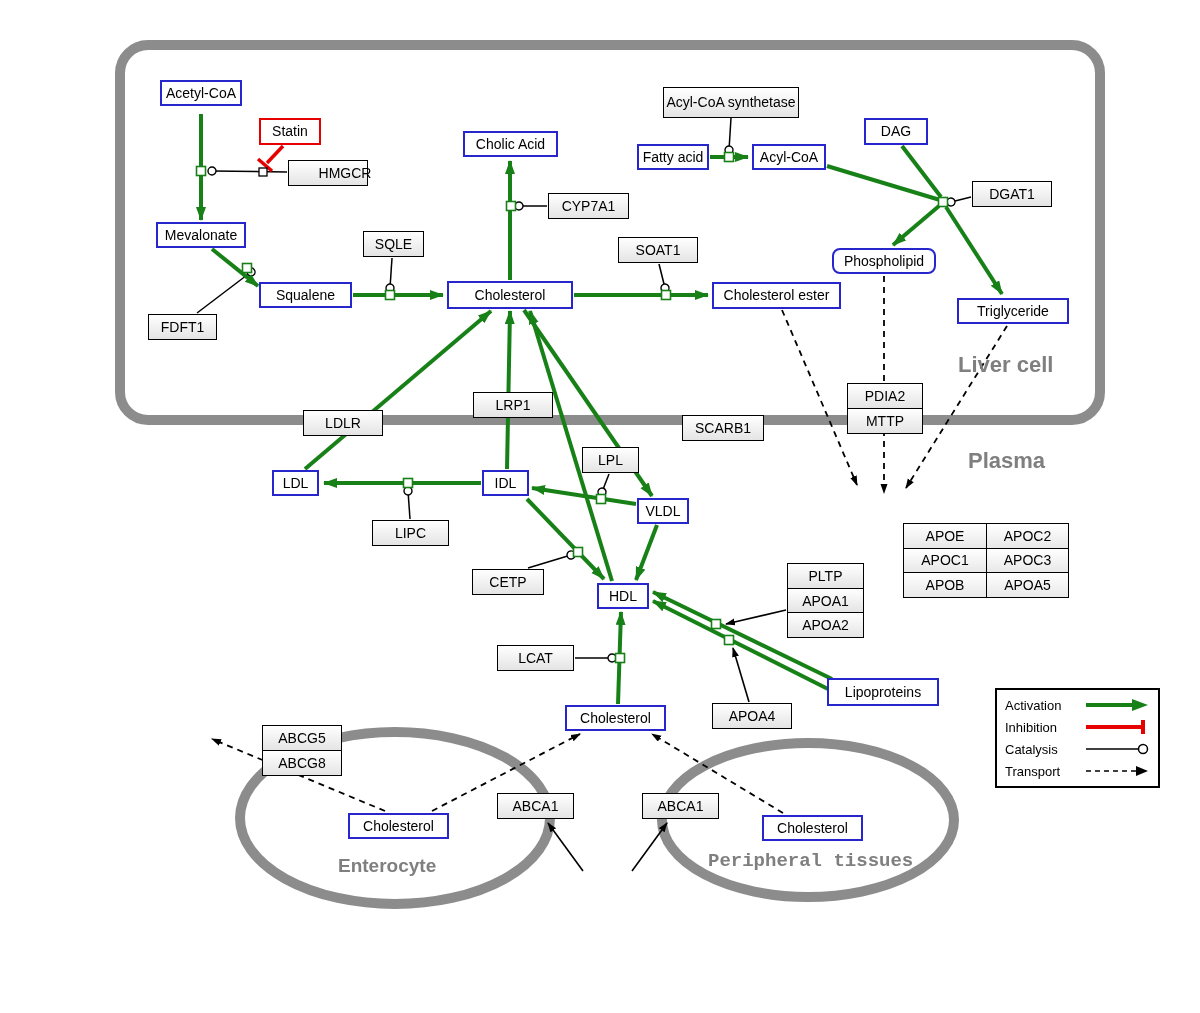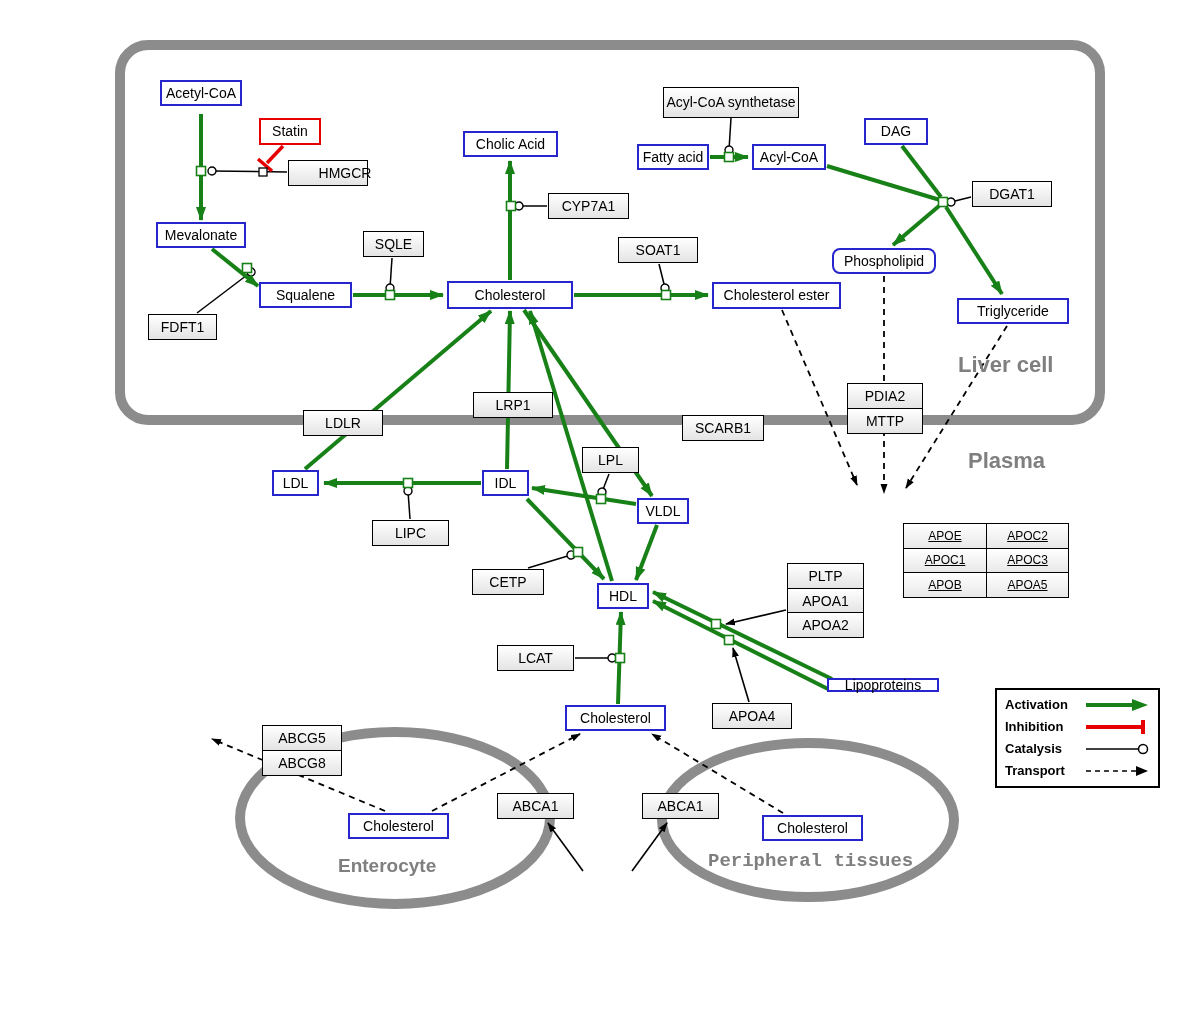--- a/index.html
+++ b/index.html
@@ -12,29 +12,29 @@
   .met{border:2px solid #2626cc;}
   .statin{border:2px solid #e60000;}
   .gene{border:1px solid #000;background:linear-gradient(180deg,#ffffff 0%,#e4e4e4 100%);}
   .stack{position:absolute;display:flex;flex-direction:column;border:1px solid #000;
          box-sizing:border-box;z-index:2;background:#fff;}
   .stack-row{flex:1;display:flex;align-items:center;justify-content:center;font-size:14px;
          border-top:1px solid #000;background:linear-gradient(180deg,#ffffff 0%,#e4e4e4 100%);}
   .stack-row:first-child{border-top:none;}
   .apo-table{position:absolute;display:grid;grid-template-columns:1fr 1fr;
          border:1px solid #000;box-sizing:border-box;z-index:2;background:#fff;}
-  .apo-cell{display:flex;align-items:center;justify-content:center;font-size:12px;
-         border-top:1px solid #000;background:linear-gradient(180deg,#ffffff 0%,#e8e8e8 100%);text-decoration:underline;}
+  .apo-cell{display:flex;align-items:center;justify-content:center;font-size:14px;
+         border-top:1px solid #000;background:linear-gradient(180deg,#ffffff 0%,#e8e8e8 100%);}
   .apo-cell:nth-child(-n+2){border-top:none;}
   .apo-cell:nth-child(2n){border-left:1px solid #000;}
   .comp-label{position:absolute;font-weight:bold;color:#7f7f7f;z-index:1;white-space:nowrap;}
   .legend{position:absolute;left:995px;top:688px;width:165px;height:100px;border:2px solid #000;
          background:#fff;box-sizing:border-box;z-index:2;display:flex;flex-direction:column;
          justify-content:space-around;padding:4px 8px;}
-  .legend-row{display:flex;align-items:flex-start;justify-content:space-between;font-weight:bold;}
+  .legend-row{display:flex;align-items:flex-end;justify-content:space-between;}
   .legend-label{font-size:13px;color:#000;}
 </style>
 </head>
 <body>
 
 <div class="canvas">
 
   <svg class="layer" width="1200" height="1013">
     <defs>
       <marker id="ma" markerUnits="userSpaceOnUse" markerWidth="16" markerHeight="12" refX="13" refY="5" orient="auto">
@@ -164,21 +164,21 @@
 
   <div class="node met" style="left:272px;top:470px;width:47px;height:26px;">LDL</div>
   <div class="node met" style="left:482px;top:470px;width:47px;height:26px;">IDL</div>
   <div class="node gene" style="left:582px;top:447px;width:57px;height:26px;">LPL</div>
   <div class="node met" style="left:637px;top:498px;width:52px;height:26px;">VLDL</div>
   <div class="node gene" style="left:372px;top:520px;width:77px;height:26px;">LIPC</div>
   <div class="node gene" style="left:472px;top:569px;width:72px;height:26px;">CETP</div>
   <div class="node met" style="left:597px;top:583px;width:52px;height:26px;">HDL</div>
   <div class="node gene" style="left:497px;top:645px;width:77px;height:26px;">LCAT</div>
   <div class="node gene" style="left:712px;top:703px;width:80px;height:26px;">APOA4</div>
-  <div class="node met" style="left:827px;top:678px;width:112px;height:14px;">Lipoproteins</div>
+  <div class="node met" style="left:827px;top:678px;width:112px;height:28px;">Lipoproteins</div>
   <div class="node met" style="left:565px;top:705px;width:101px;height:26px;">Cholesterol</div>
 
   <div class="stack" style="left:787px;top:563px;width:77px;height:75px;">
     <div class="stack-row">PLTP</div>
     <div class="stack-row">APOA1</div>
     <div class="stack-row">APOA2</div>
   </div>
 
   <div class="apo-table" style="left:903px;top:523px;width:166px;height:75px;">
     <div class="apo-cell">APOE</div>

